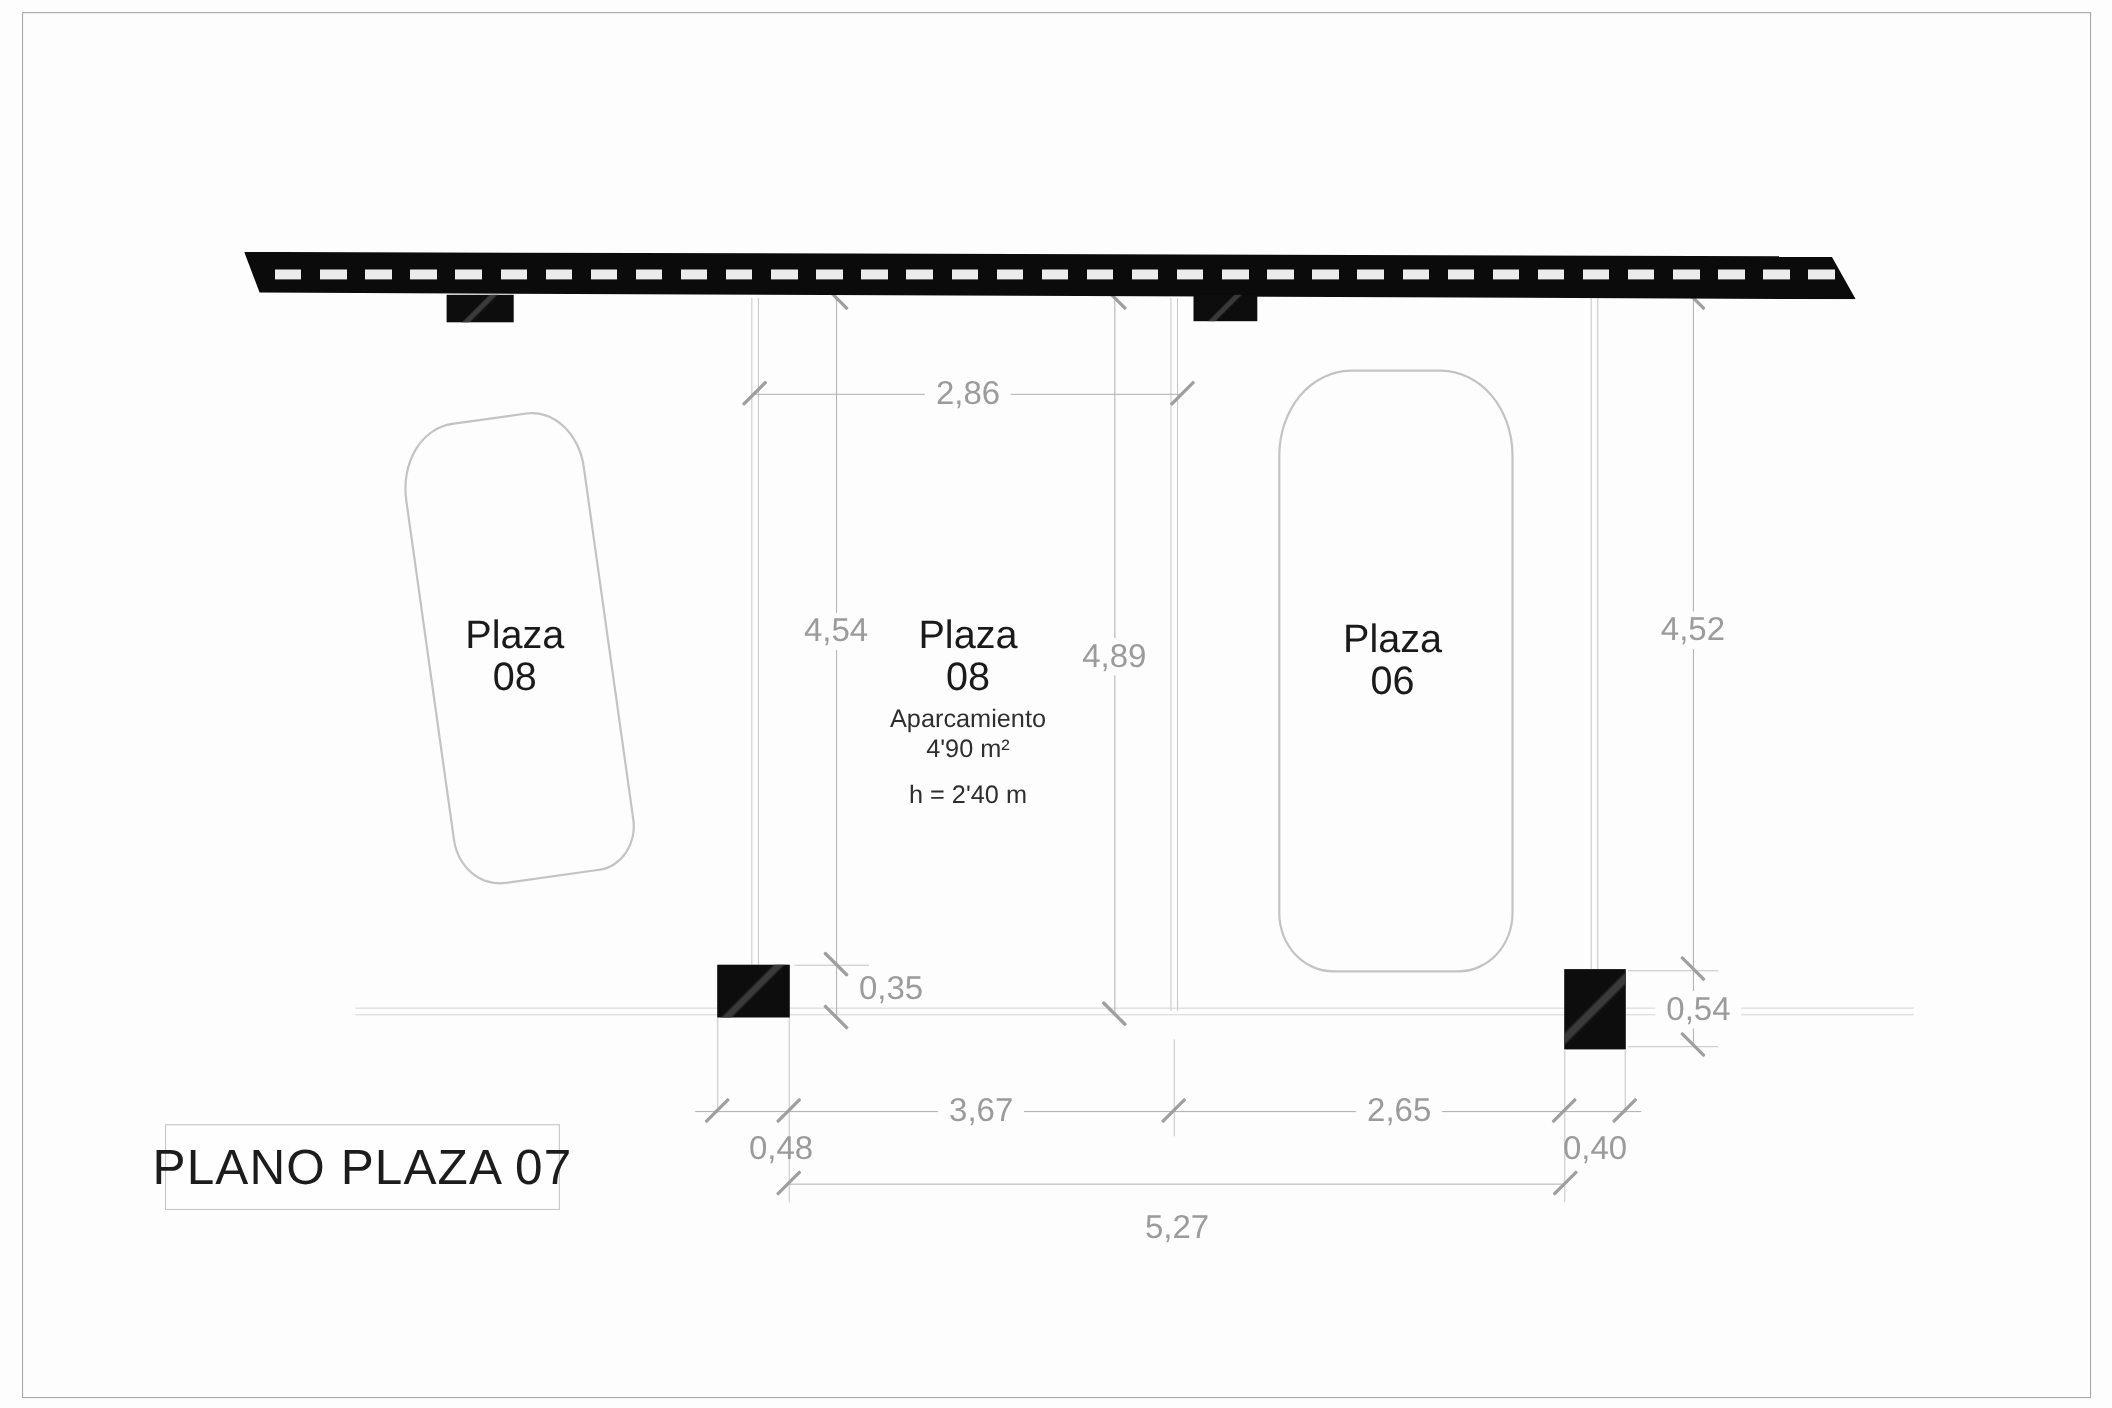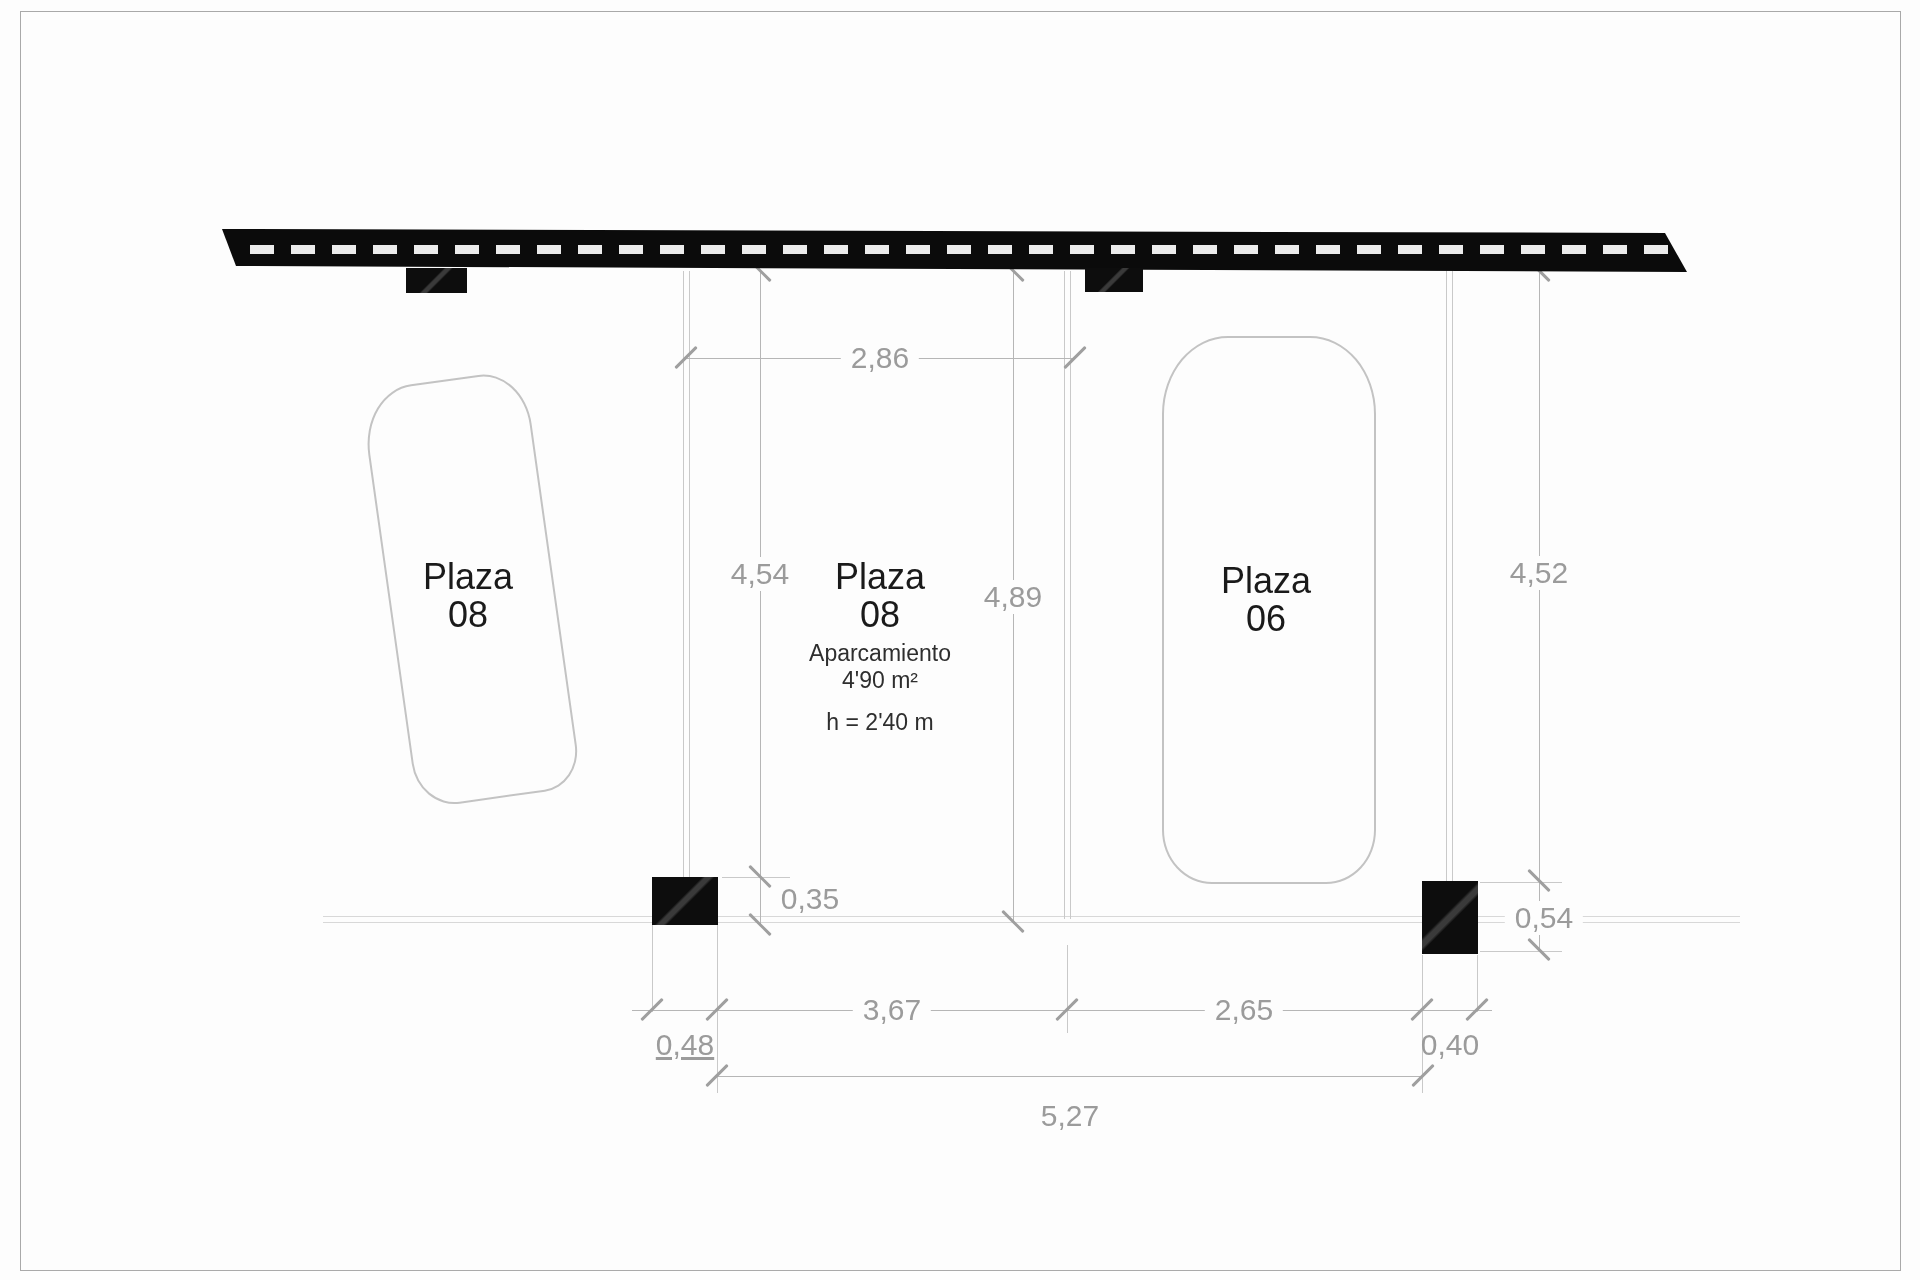--- a/index.html
+++ b/index.html
@@ -147,19 +147,22 @@
     <div>06</div>
   </div>
 
   <div class="abs dim-label" style="left:880px;top:358px;">2,86</div>
   <div class="abs dim-label" style="left:760px;top:574px;">4,54</div>
   <div class="abs dim-label" style="left:1013px;top:597px;">4,89</div>
   <div class="abs dim-label" style="left:1539px;top:573px;">4,52</div>
   <div class="abs dim-label no-bg" style="left:810px;top:899px;">0,35</div>
   <div class="abs dim-label" style="left:1544px;top:918px;">0,54</div>
   <div class="abs dim-label" style="left:892px;top:1010px;">3,67</div>
-  <div class="abs dim-label" style="left:1244px;top:1010px;">2,65</div>
-  <div class="abs dim-label no-bg" style="left:685px;top:1045px;text-decoration:underline;">0,48</div>
+  <div class="abs dim-label" style="left:1272px;top:1010px;">2,65</div>
+  <div class="abs dim-label no-bg" style="left:710px;top:1045px;">0,48</div>
   <div class="abs dim-label no-bg" style="left:1450px;top:1045px;">0,40</div>
   <div class="abs dim-label" style="left:1070px;top:1116px;">5,27</div>
 
+  <div class="abs title-box" style="left:150px;top:1022px;width:357px;height:76px;">
+    <span class="title-text">PLANO PLAZA 07</span>
+  </div>
 
 </div>
 
 </body></html>

